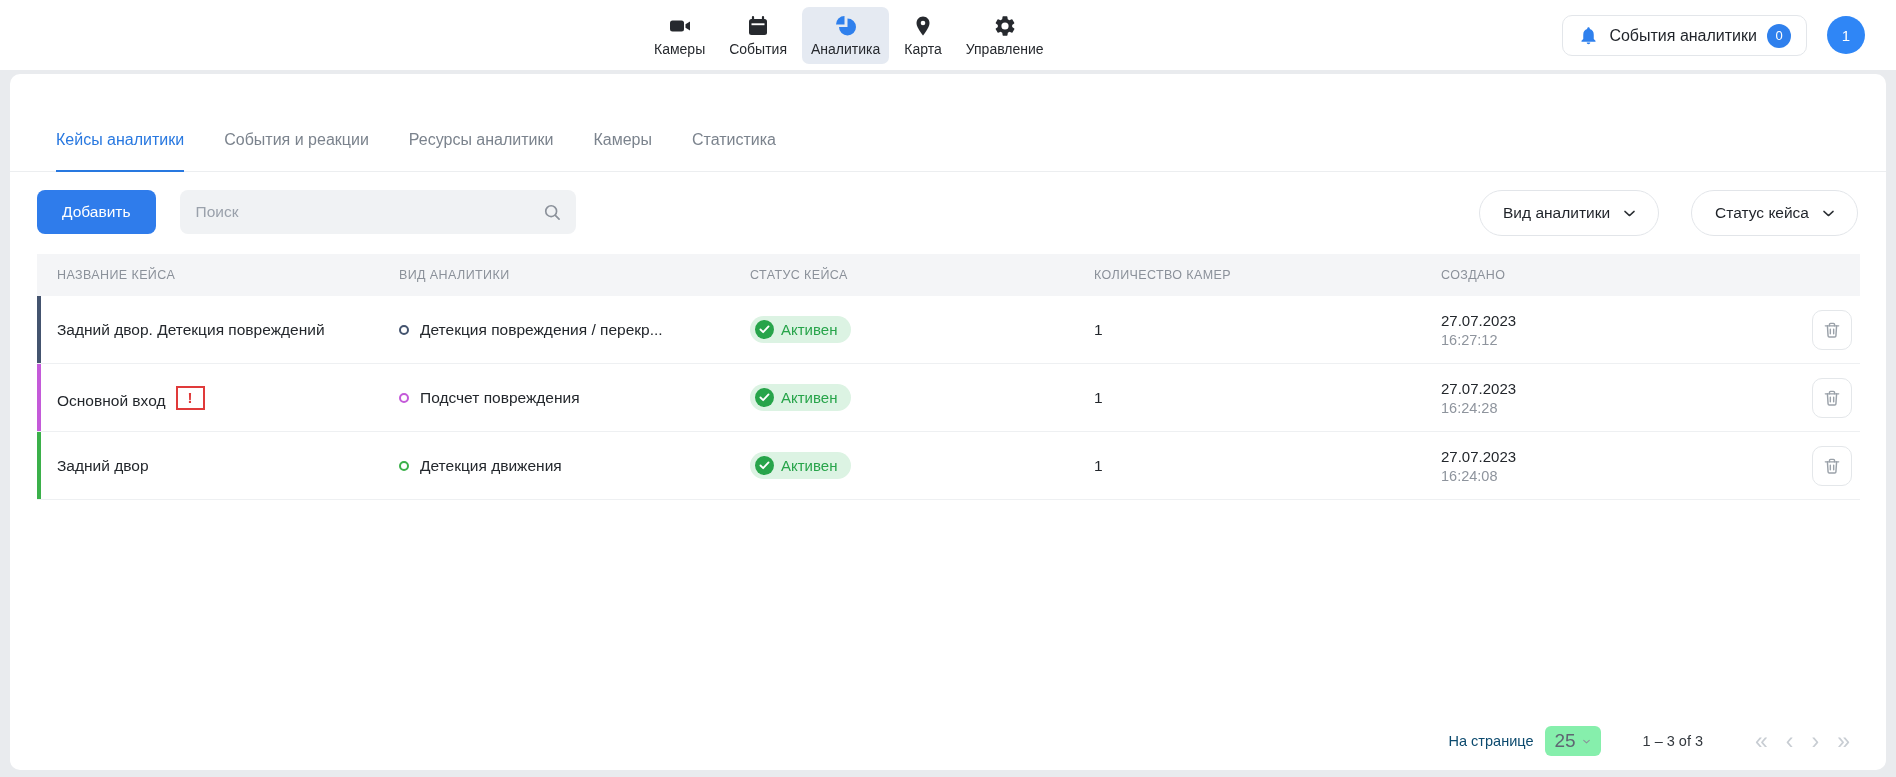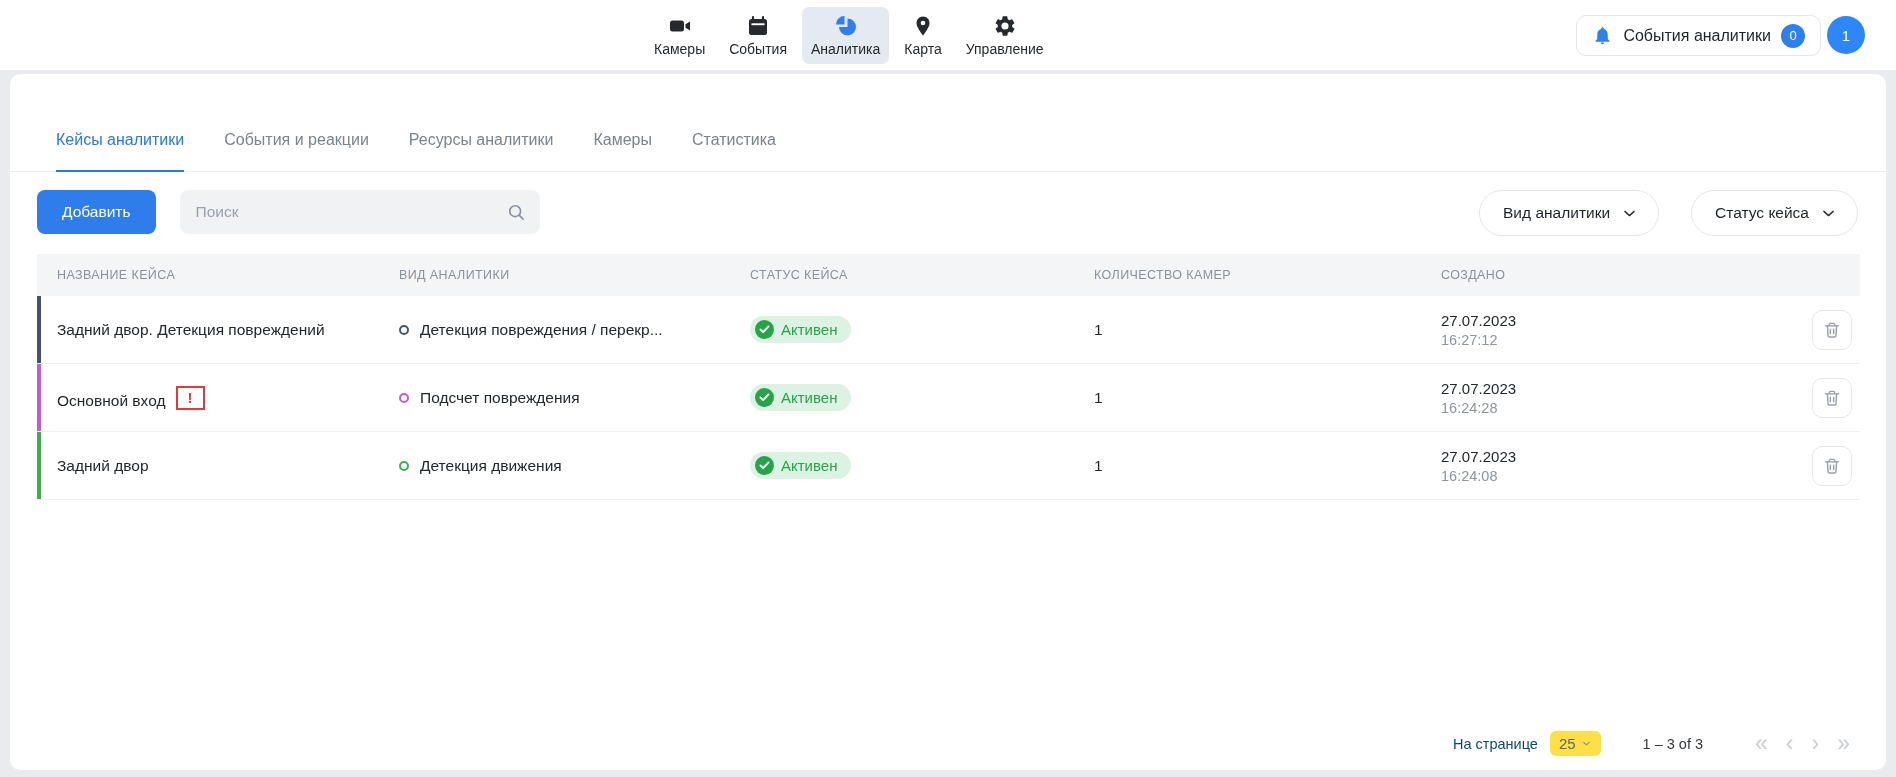--- a/index.html
+++ b/index.html
@@ -4,34 +4,34 @@
 <style>
   * { margin:0; padding:0; box-sizing:border-box; }
   html,body { width:1896px; height:777px; font-family:"Liberation Sans", sans-serif; background:#e9ebee; overflow:hidden; }
 
   
   .topbar { position:absolute; top:0; left:0; right:0; height:70px; background:#fff; }
   .nav { position:absolute; left:645px; top:0; height:70px; display:flex; align-items:center; gap:6px; }
   .nav-item { display:flex; flex-direction:column; align-items:center; gap:3px; padding:7px 9px; border-radius:7px; font-size:14px; color:#26292e; cursor:pointer; }
   .nav-item.active { background:#e5eaf2; }
   .nav-item .ic { height:24px; display:flex; align-items:center; justify-content:center; }
-  .events-btn { position:absolute; right:75px; top:15px; height:41px; display:flex; align-items:center; gap:10px; padding:0 15px; background:#fff; border:1px solid #e3e6ea; border-radius:10px; font-size:16px; color:#1f2329; cursor:pointer; font-family:inherit; }
+  .events-btn { position:absolute; right:89px; top:15px; height:41px; display:flex; align-items:center; gap:10px; padding:0 15px; background:#fff; border:1px solid #e3e6ea; border-radius:10px; font-size:16px; color:#1f2329; cursor:pointer; font-family:inherit; }
   .badge { min-width:24px; height:24px; border-radius:12px; background:#2f80ed; color:#fff; font-size:13px; display:flex; align-items:center; justify-content:center; padding:0 7px; }
   .avatar { position:absolute; right:31px; top:16px; width:38px; height:38px; border-radius:50%; background:#2f86f6; color:#fff; font-size:15px; display:flex; align-items:center; justify-content:center; cursor:pointer; }
 
   
   .card { position:absolute; left:10px; right:10px; top:74px; bottom:7px; background:#fff; border-radius:10px; overflow:hidden; }
 
   .tabs { display:flex; gap:40px; padding:57px 46px 0; border-bottom:1px solid #eceef0; }
   .tab { font-size:16px; color:#7b838d; padding-bottom:21px; cursor:pointer; white-space:nowrap; }
   .tab.active { color:#2878e0; border-bottom:2px solid #2878e0; margin-bottom:-1px; }
 
   .toolbar { display:flex; margin-top:18px; padding:0 28px 0 27px;gap:8px; }
   .btn-add { height:44px; padding:0 25px; background:#2f7ceb; color:#fff; border:none; border-radius:8px; font-size:15.5px; font-family:inherit; cursor:pointer; }
-  .search { position:relative; margin-left:16px; width:360px; }
+  .search { position:relative; margin-left:16px; width:396px; }
   .search input { width:100%; height:44px; background:#f0f2f4; border:none; border-radius:8px; padding:0 46px 0 16px; font-size:15.5px; font-family:inherit; color:#1f2329; outline:none; }
   .search input::placeholder { color:#9aa1ab; }
   .search .sic { position:absolute; right:14px; top:12px; }
   .spacer { flex:1; }
   .pill { height:46px; display:flex; align-items:center; gap:11px; padding:0 20px 0 23px; border:1px solid #e2e5e9; border-radius:23px; background:#fff; font-size:15.5px; color:#1f2329; cursor:pointer; margin-left:24px; font-family:inherit; }
 
   
   .table { margin:18px 26px 0 27px; }
   .thead, .trow { display:grid; grid-template-columns:342px 351px 344px 347px 1fr 60px; padding-left:20px; padding-right:8px; align-items:center; }
   .thead { height:42px; background:#f4f5f7; font-size:12.5px; color:#8b919a; letter-spacing:.4px; }
@@ -45,21 +45,21 @@
   .badge-status { display:inline-flex; align-items:center; gap:7px; background:#dcf3e3; border-radius:16px; padding:4px 14px 4px 5px; font-size:15px; color:#27a44a; width:fit-content; }
   .check { width:19px; height:19px; border-radius:50%; background:#27a44a; display:flex; align-items:center; justify-content:center; flex:none; }
   .cell-count { font-size:15.5px; color:#23272c; }
   .created-date { font-size:15px; color:#23272c; }
   .created-time { font-size:14.5px; color:#8e949d; margin-top:3px; }
   .del-btn { width:40px; height:40px; border:1px solid #e4e7ea; border-radius:10px; background:#fff; display:flex; align-items:center; justify-content:center; cursor:pointer; justify-self:end; }
 
   
   .footer { position:absolute; right:36px; bottom:14px; display:flex; align-items:center; }
   .pp-label { font-size:14.5px; color:#0c4a6e; }
-  .pp-pill { display:flex; align-items:center; gap:5px; background:#fde047; border-radius:6px; padding:4px 9px; margin-left:12px; font-size:15px; color:#5f6672; cursor:pointer; }
+  .pp-pill { display:flex; align-items:center; gap:5px; background:#86efac; border-radius:6px; padding:4px 9px; margin-left:12px; font-size:19px; color:#5f6672; cursor:pointer; }
   .range { margin-left:42px; font-size:14.5px; color:#33383e; }
   .pager { display:flex; align-items:center; gap:18px; margin-left:52px; color:#c8cdd3; font-size:23px; }
   .pager span { cursor:default; line-height:1; }
 </style>
 </head>
 <body>
 
 <div class="topbar">
   <div class="nav">
 

